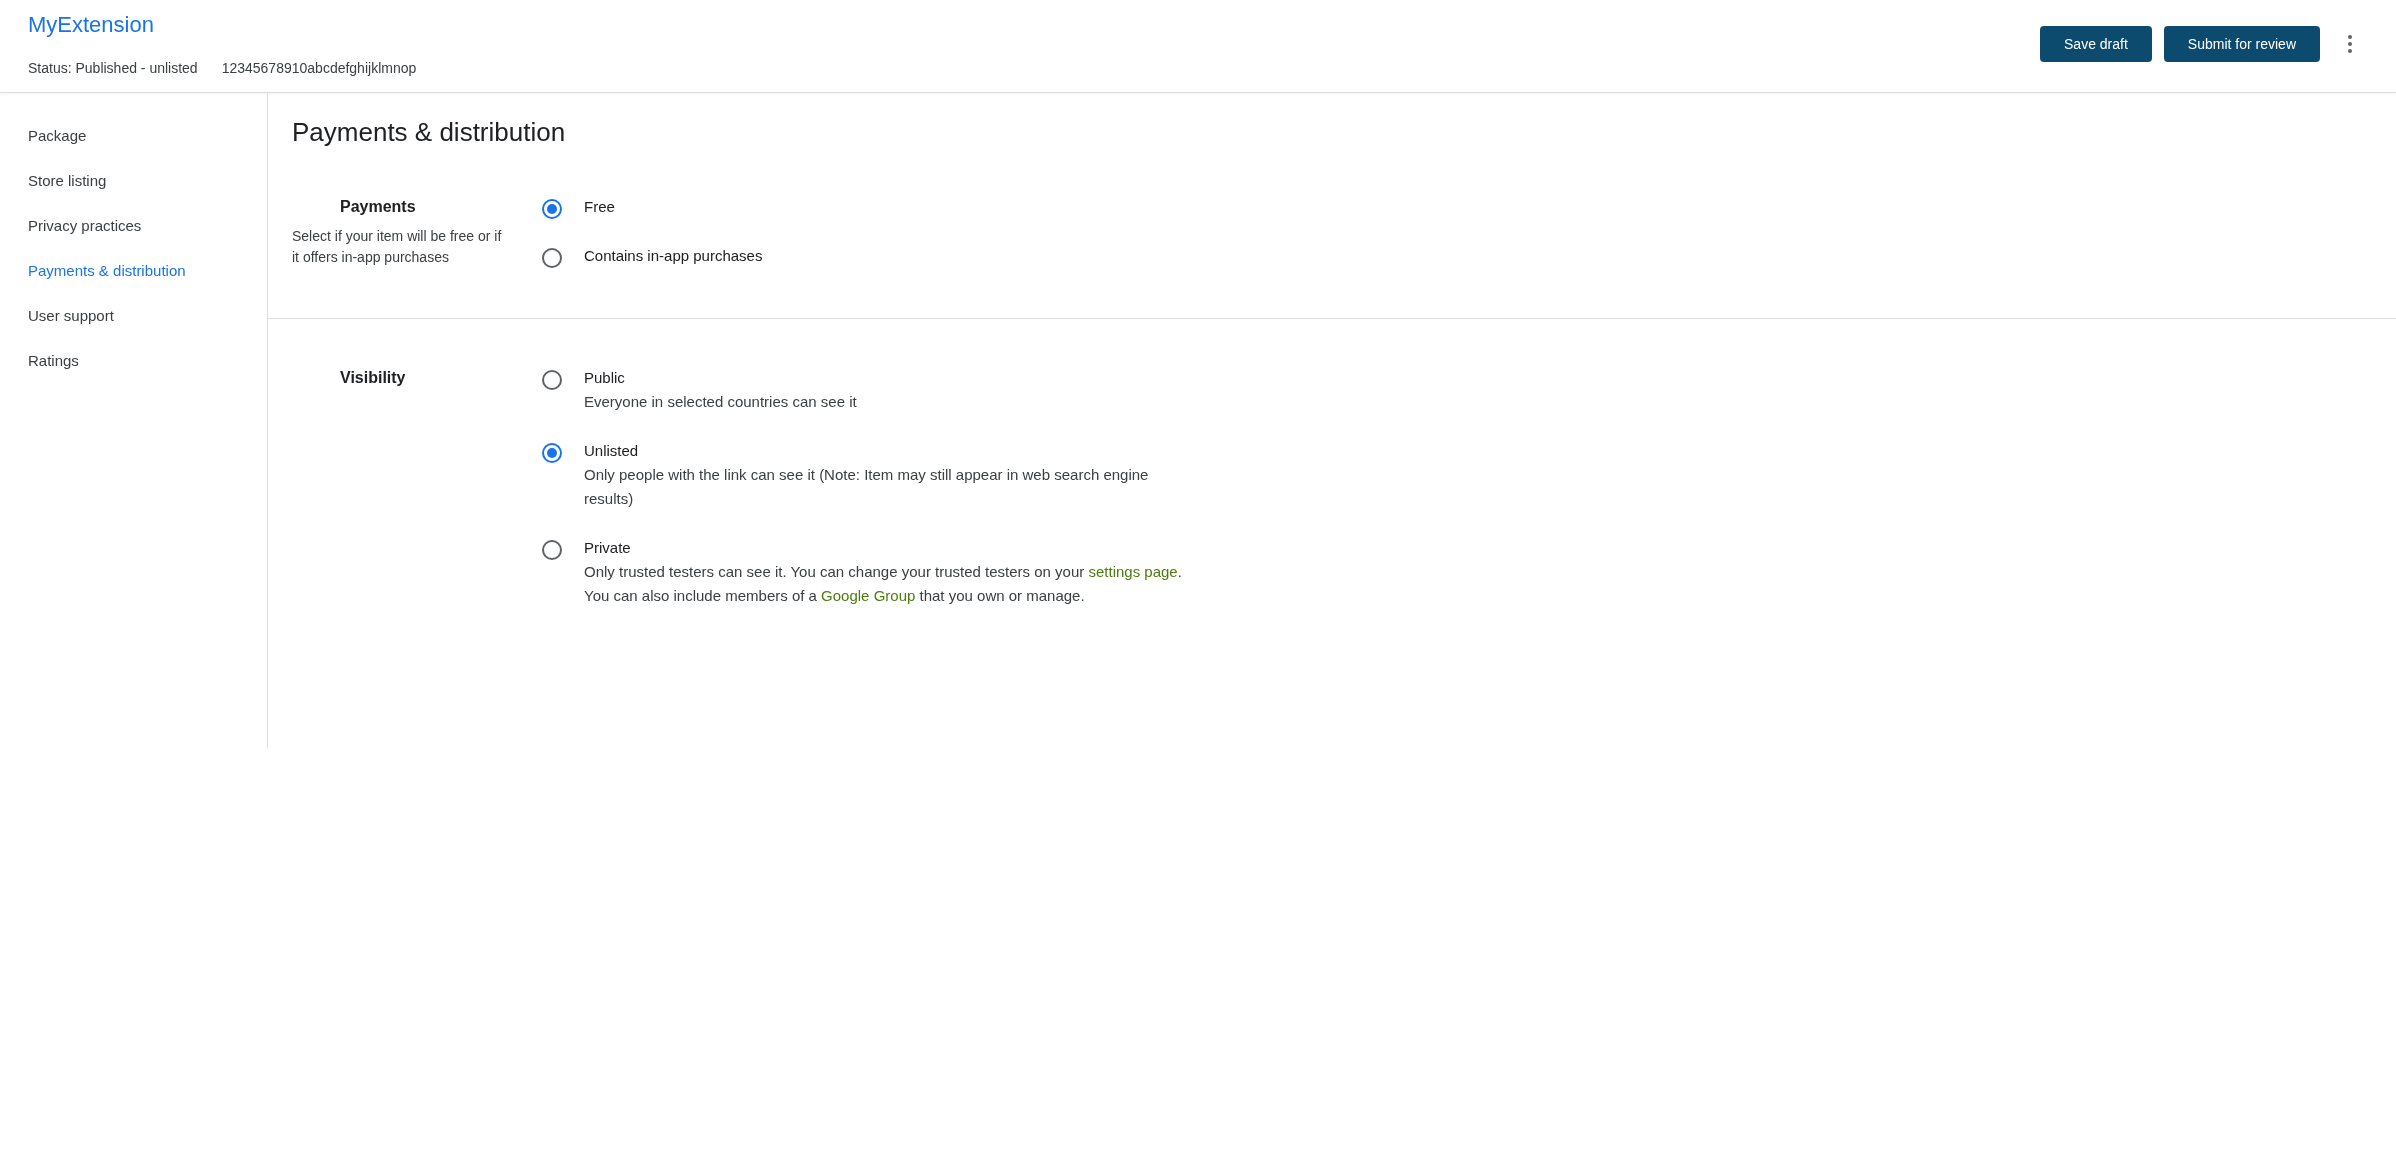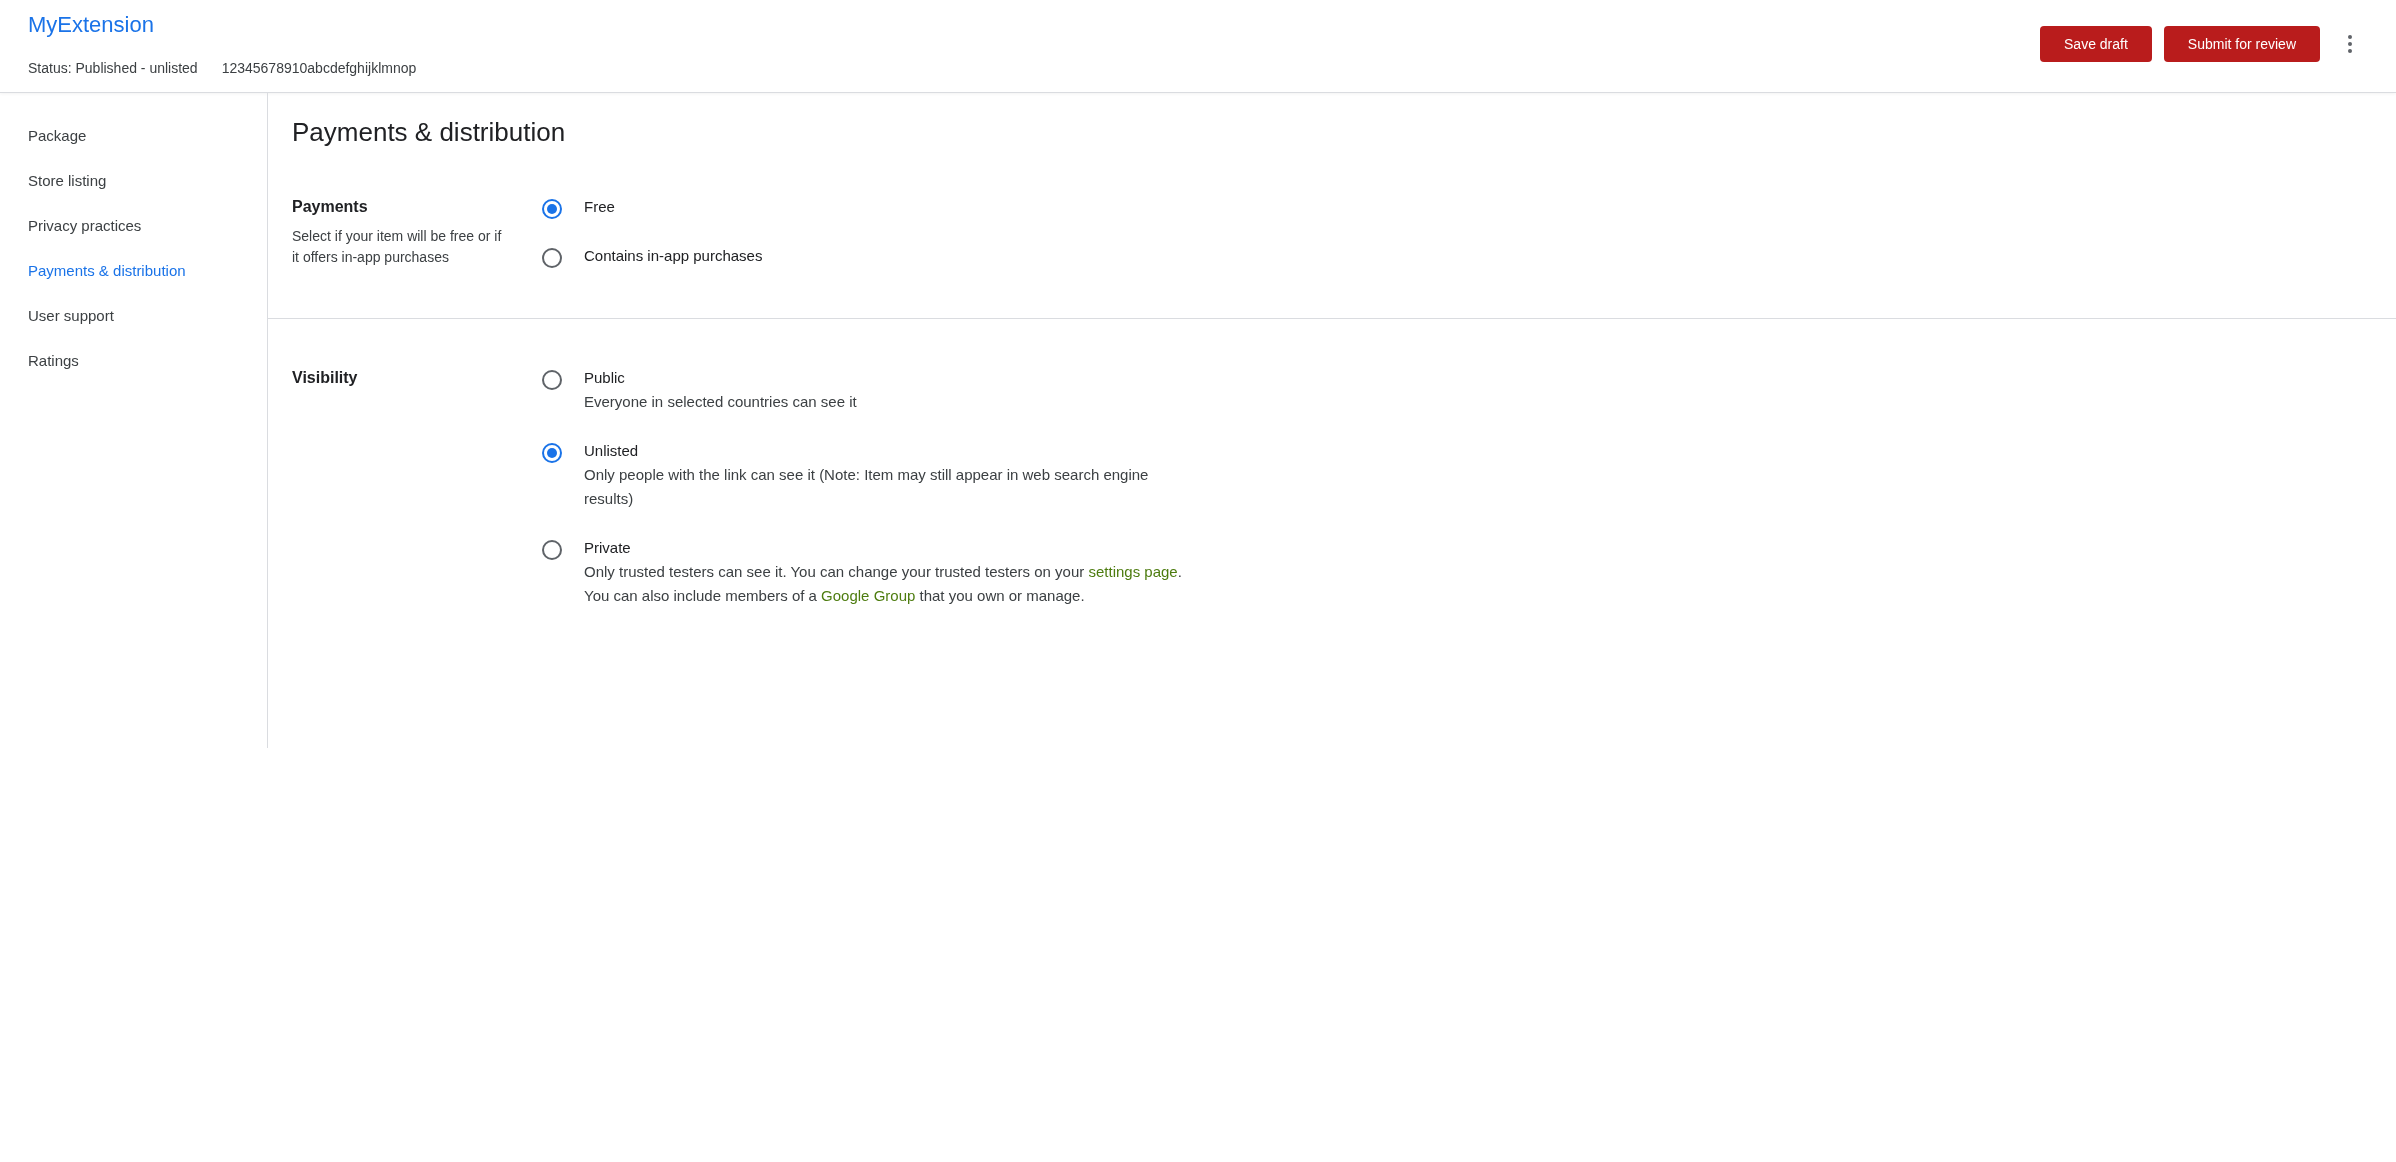--- a/index.html
+++ b/index.html
@@ -42,21 +42,21 @@
       font-size: 14px;
     }
 
     .header-right {
       display: flex;
       align-items: center;
       gap: 12px;
     }
 
     .btn {
-      background: #b91c1c;
+      background: #0c4a6e;
       color: #fff;
       border: none;
       padding: 10px 24px;
       font-size: 14px;
       font-weight: 500;
       border-radius: 4px;
       cursor: pointer;
     }
 
     .more-icon {
@@ -128,20 +128,21 @@
     .section-label {
       width: 220px;
       flex-shrink: 0;
     }
 
     .section-title {
       font-size: 16px;
       font-weight: 600;
       color: #202124;
       margin-bottom: 10px;
+      margin-left: 48px;
     }
 
     .section-desc {
       font-size: 14px;
       color: #3c4043;
       line-height: 1.5;
     }
 
     .options {
       flex: 1;

